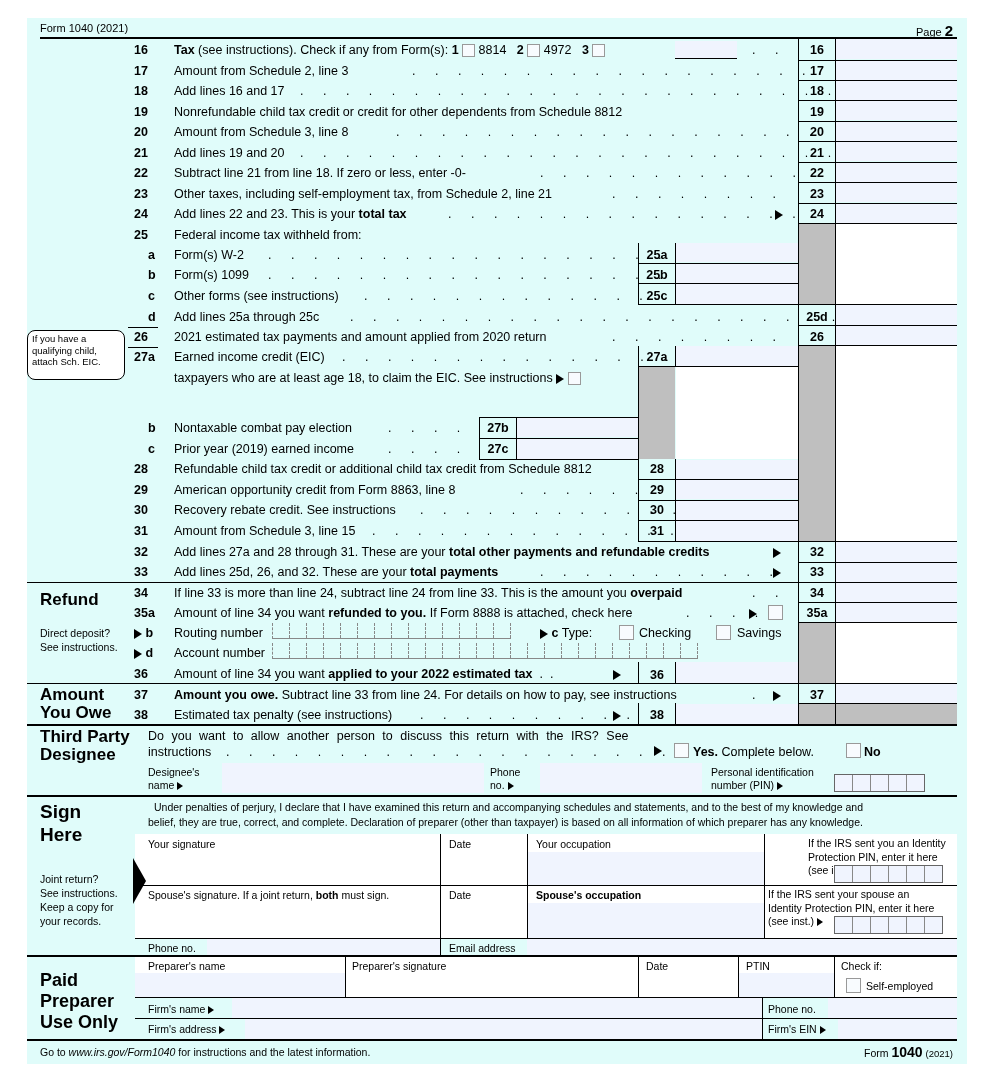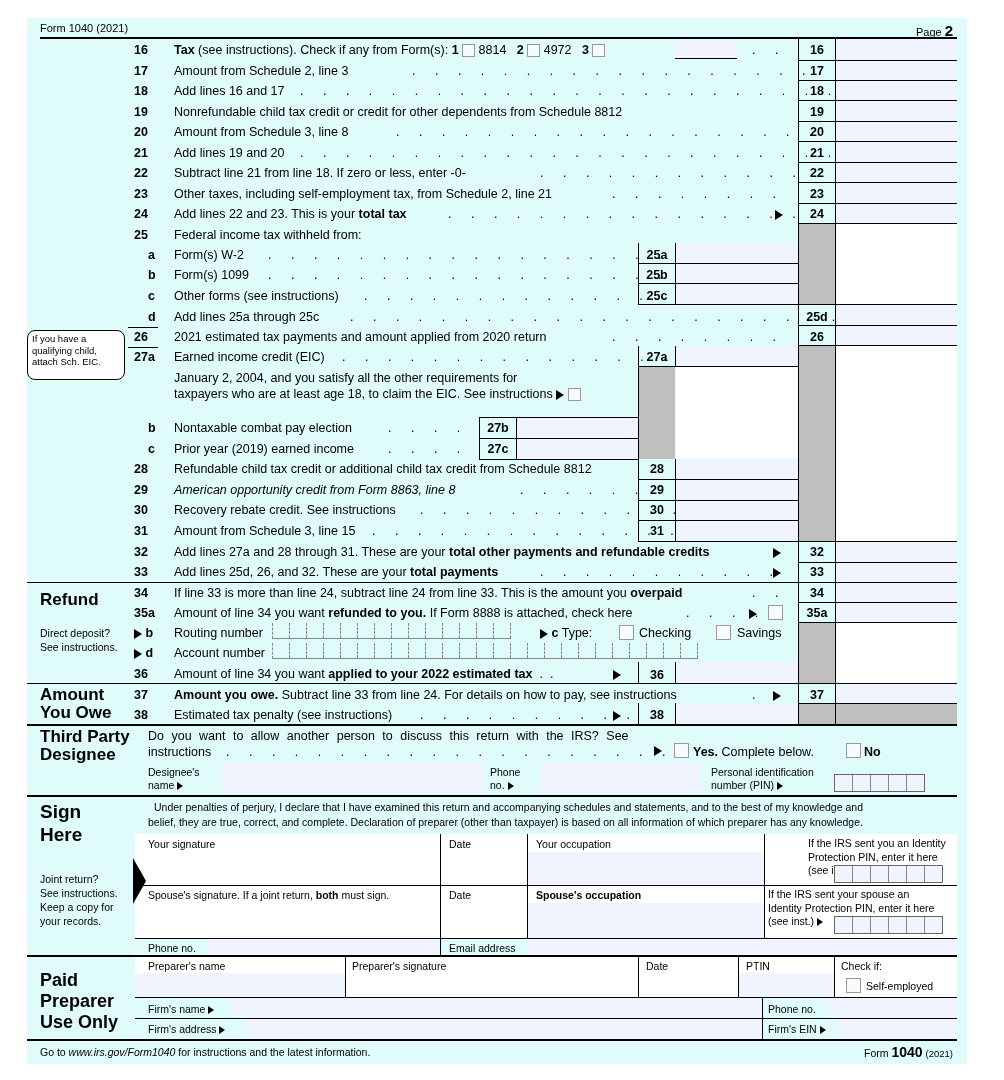--- a/index.html
+++ b/index.html
@@ -164,21 +164,20 @@
 <div class="white" style="left:836px;top:346px;width:121px;height:195px;"></div>
 <div class="vr" style="left:638px;top:346px;height:195px;"></div>
 <div class="vr" style="left:675px;top:346px;height:20px;"></div>
 <div class="box" style="left:639px;top:350px;width:36px;">27a</div>
 <div class="field" style="left:676px;top:346px;width:122px;height:20px;"></div>
 <div class="hr" style="left:638px;top:366px;width:160px;"></div>
 <div class="grey" style="left:639px;top:367px;width:36px;height:92px;"></div>
 <div class="white" style="left:676px;top:367px;width:122px;height:92px;"></div>
 
 <div class="abs txt" style="left:174px;top:370px;line-height:16px;width:430px;white-space:normal;text-align:justify;">
-  <div>January 2, 2004, and you satisfy all the other requirements for</div>
   <div><span>taxpayers who are at least age 18, to claim the EIC. See instructions</span> <span class="tri"></span> <span class="cb"></span></div>
 </div>
 
 <div class="abs ln" style="left:148px;top:421px;">b</div>
 <div class="abs txt" style="left:174px;top:421px;">Nontaxable combat pay election</div>
 <div class="abs txt dots" style="left:388px;top:421px;">. . . .</div>
 <div class="abs ln" style="left:148px;top:442px;">c</div>
 <div class="abs txt" style="left:174px;top:442px;">Prior year (2019) earned income</div>
 <div class="abs txt dots" style="left:388px;top:442px;">. . . .</div>
 <div class="vr" style="left:479px;top:417px;height:42px;"></div>
@@ -192,21 +191,21 @@
 <div class="hr" style="left:479px;top:459px;width:159px;"></div>
 
 <div class="abs ln" style="left:134px;top:462px;">28</div>
 <div class="abs txt" style="left:174px;top:462px;">Refundable child tax credit or additional child tax credit from Schedule 8812</div>
 <div class="vr" style="left:675px;top:459px;height:82px;"></div>
 <div class="box" style="left:639px;top:462px;width:36px;">28</div>
 <div class="field" style="left:676px;top:460px;width:122px;height:19px;"></div>
 <div class="hr" style="left:638px;top:479px;width:160px;"></div>
 
 <div class="abs ln" style="left:134px;top:483px;">29</div>
-<div class="abs txt" style="left:174px;top:483px;font-style:italic;">American opportunity credit from Form 8863, line 8</div>
+<div class="abs txt" style="left:174px;top:483px;">American opportunity credit from Form 8863, line 8</div>
 <div class="abs txt dots" style="left:520px;top:483px;">. . . . . . .</div>
 <div class="box" style="left:639px;top:483px;width:36px;">29</div>
 <div class="field" style="left:676px;top:480px;width:122px;height:19px;"></div>
 <div class="hr" style="left:638px;top:500px;width:160px;"></div>
 
 <div class="abs ln" style="left:134px;top:503px;">30</div>
 <div class="abs txt" style="left:174px;top:503px;">Recovery rebate credit. See instructions</div>
 <div class="abs txt dots" style="left:420px;top:503px;">. . . . . . . . . . . .</div>
 <div class="box" style="left:639px;top:503px;width:36px;">30</div>
 <div class="field" style="left:676px;top:501px;width:122px;height:19px;"></div>

